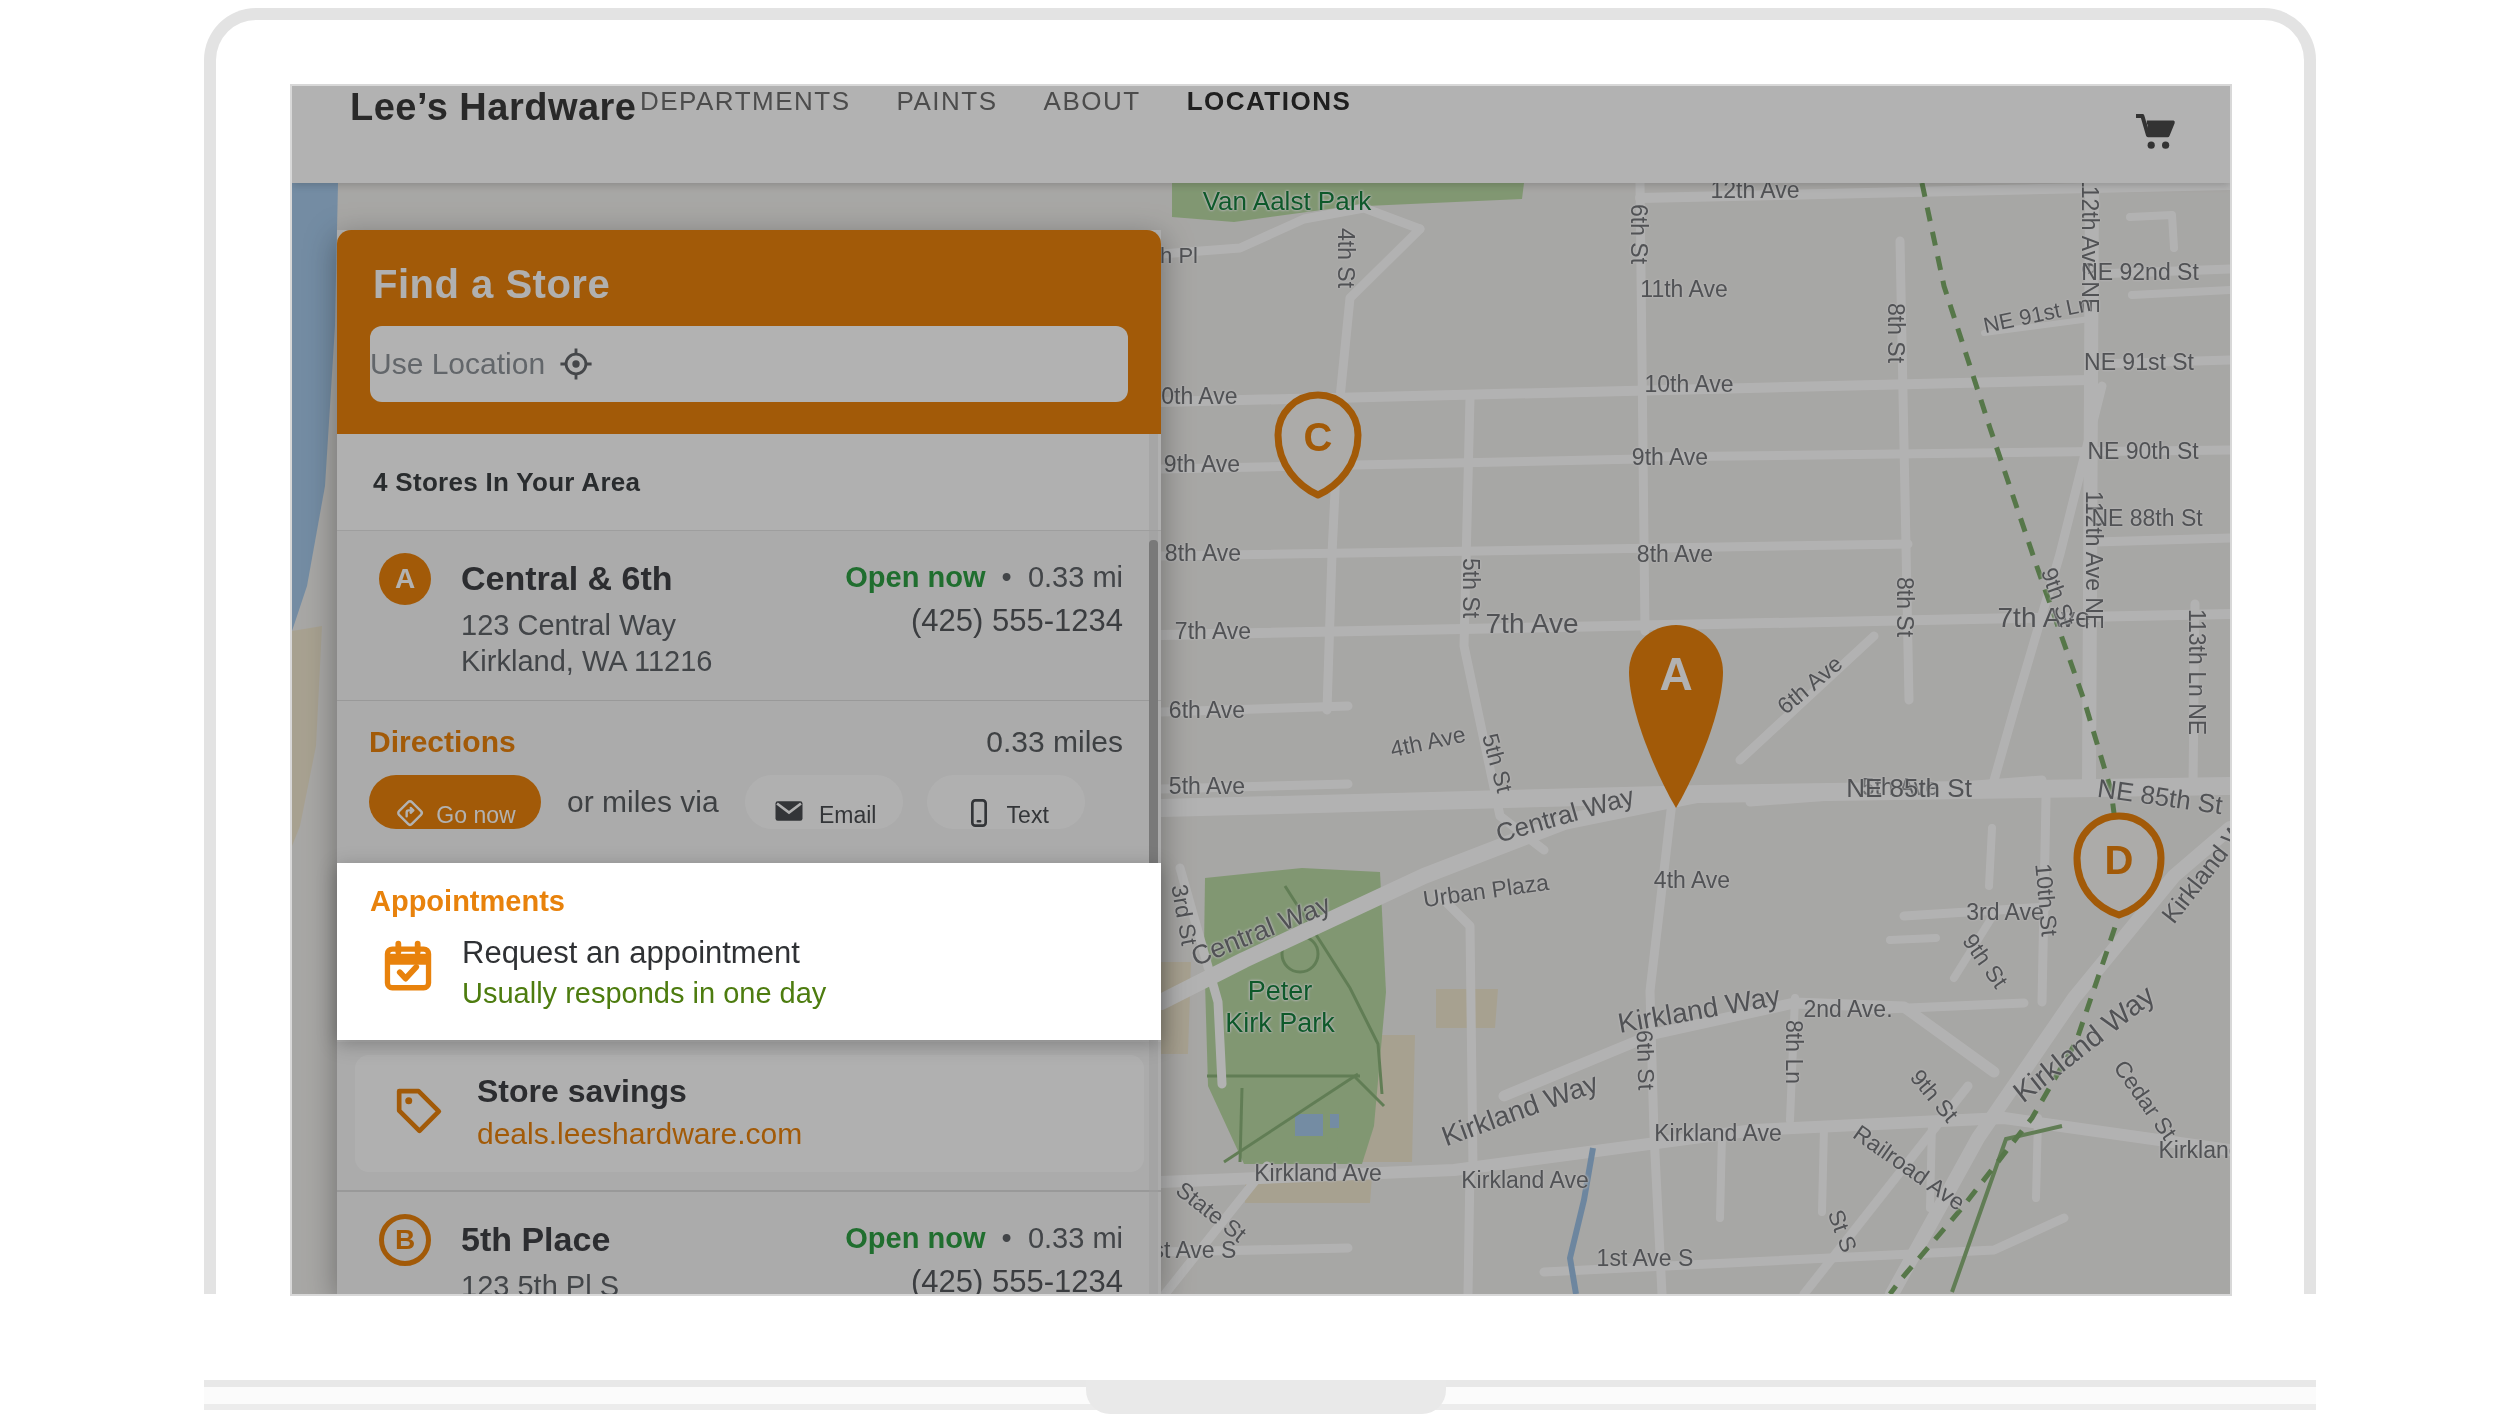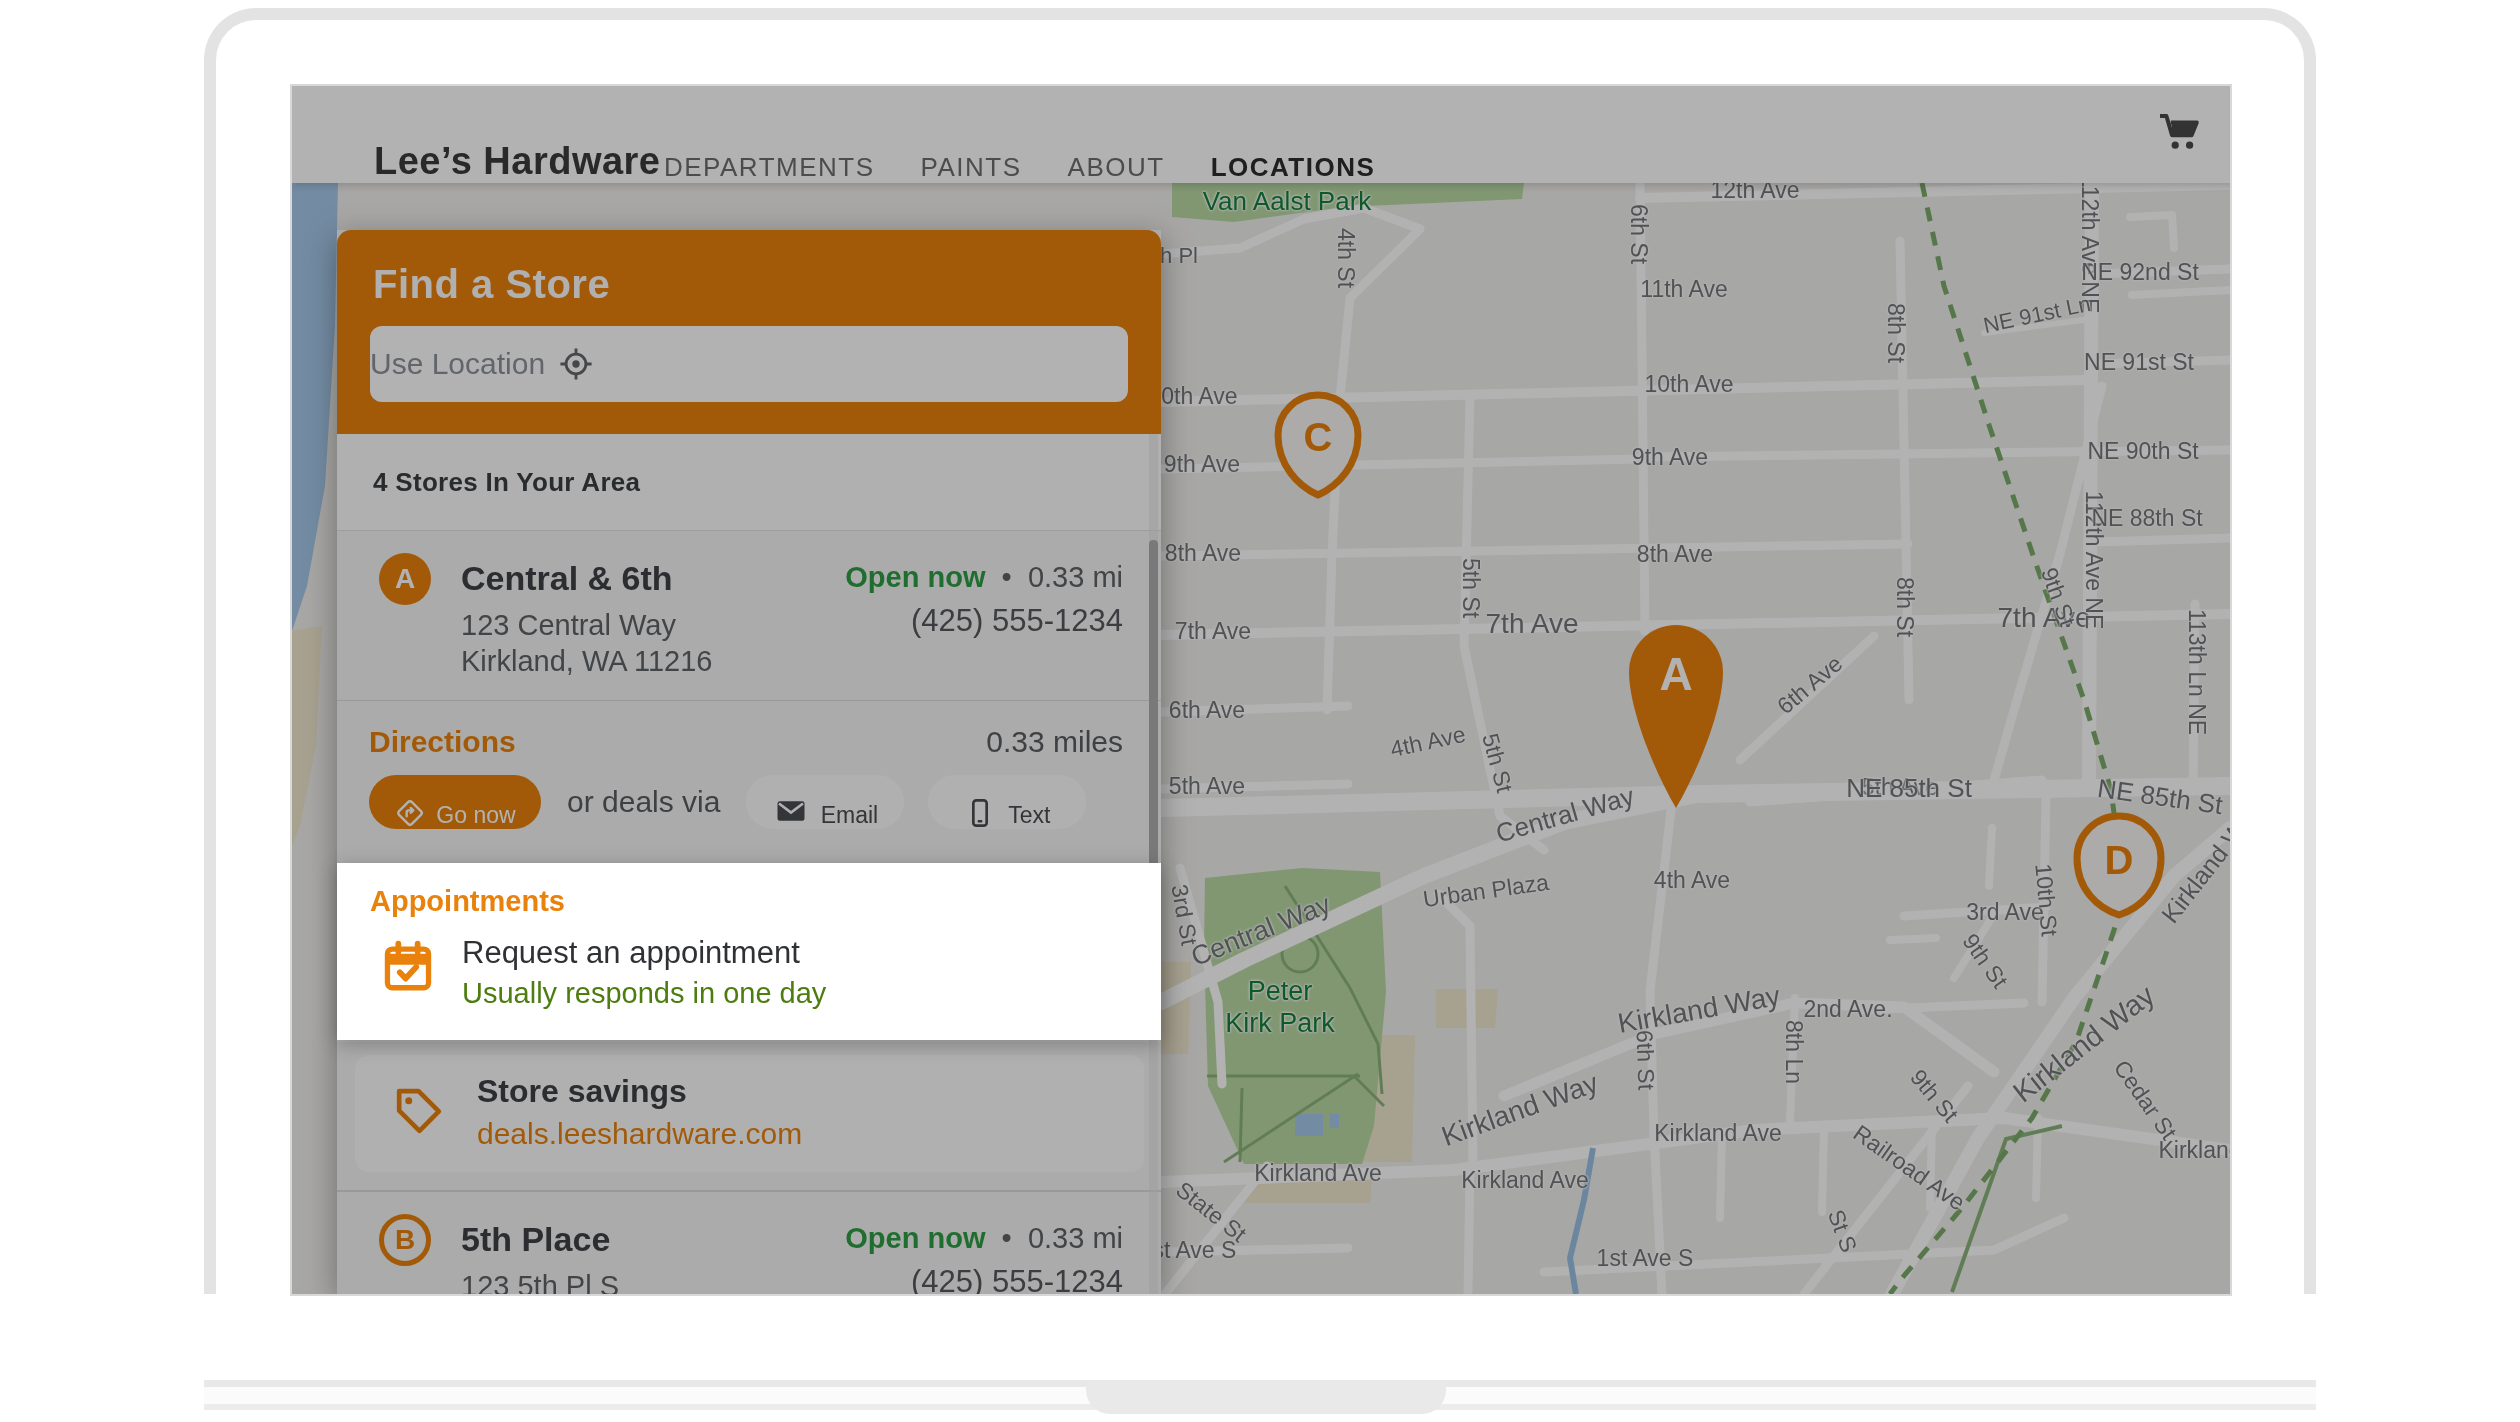--- a/index.html
+++ b/index.html
@@ -13,21 +13,21 @@
   .deck2{position:absolute;left:204px;top:1387px;width:2112px;height:17px;background:#fbfbfb;}
   .deck-line2{position:absolute;left:204px;top:1404px;width:2112px;height:6px;background:#ececec;}
   .deck3{position:absolute;left:204px;top:1410px;width:2112px;height:12px;background:#fff;}
   .notch{position:absolute;left:1086px;top:1380px;width:360px;height:34px;background:#e9e9e9;
          border-radius:0 0 24px 24px;}
   
   .screen{position:absolute;left:292px;top:86px;width:1938px;height:1208px;background:#f0efec;
           overflow:hidden;outline:2px solid #d8d8d8;}
   
   .site-header{position:absolute;left:0;top:0;width:100%;height:97px;background:#fff;z-index:3;
-               display:flex;align-items:flex-end;box-shadow:0 2px 8px rgba(0,0,0,.18);padding-left:24px;}
+               display:flex;align-items:flex-start;box-shadow:0 2px 8px rgba(0,0,0,.18);}
   .brand{margin-left:58px;font-size:38px;font-weight:700;color:#3c3c3c;letter-spacing:.5px;width:290px;}
   .nav{display:flex;gap:46px;align-items:center;}
   .nav-item{font-size:26px;letter-spacing:1.5px;color:#6e6e6e;font-weight:400;cursor:pointer;}
   .nav-item.active{color:#2d2d2d;font-weight:700;}
   .cart{position:absolute;right:48px;top:24px;width:48px;height:48px;cursor:pointer;}
   
   .map{position:absolute;inset:0;z-index:1;}
   .map svg{position:absolute;left:0;top:0;}
   .map-labels{position:absolute;inset:0;}
   .map-label{position:absolute;white-space:nowrap;color:#74767a;
@@ -302,21 +302,21 @@
         <div class="dir-title">Directions</div>
         <div class="dir-dist">0.33 miles</div>
         <div class="dir-row">
           <div class="pill go-pill">
             <svg viewBox="0 0 24 24" width="32" height="32">
               <rect x="5.2" y="5.2" width="13.6" height="13.6" rx="2" transform="rotate(45 12 12)" fill="none" stroke="#fff" stroke-width="1.8"></rect>
               <path d="M9.5 14.5v-3a1.5 1.5 0 0 1 1.5-1.5h3.2M12.5 8.2l2 1.8-2 1.8" fill="none" stroke="#fff" stroke-width="1.8" stroke-linecap="round" stroke-linejoin="round"></path>
             </svg>
             <span>Go now</span>
           </div>
-          <span class="send-via">or deals via</span>
+          <span class="send-via">or miles via</span>
           <div class="pill lite-pill">
             <svg viewBox="0 0 24 24" width="36" height="36">
               <rect x="3" y="5.5" width="18" height="13" rx="1.5" fill="#4a4d51"></rect>
               <path d="M4 7l8 6 8-6" fill="none" stroke="#fdfdfd" stroke-width="1.8"></path>
             </svg>
             <span>Email</span>
           </div>
           <div class="pill lite-pill">
             <svg viewBox="0 0 24 24" width="32" height="32">
               <rect x="7" y="2.5" width="10" height="19" rx="2.2" fill="none" stroke="#4a4d51" stroke-width="2"></rect>

